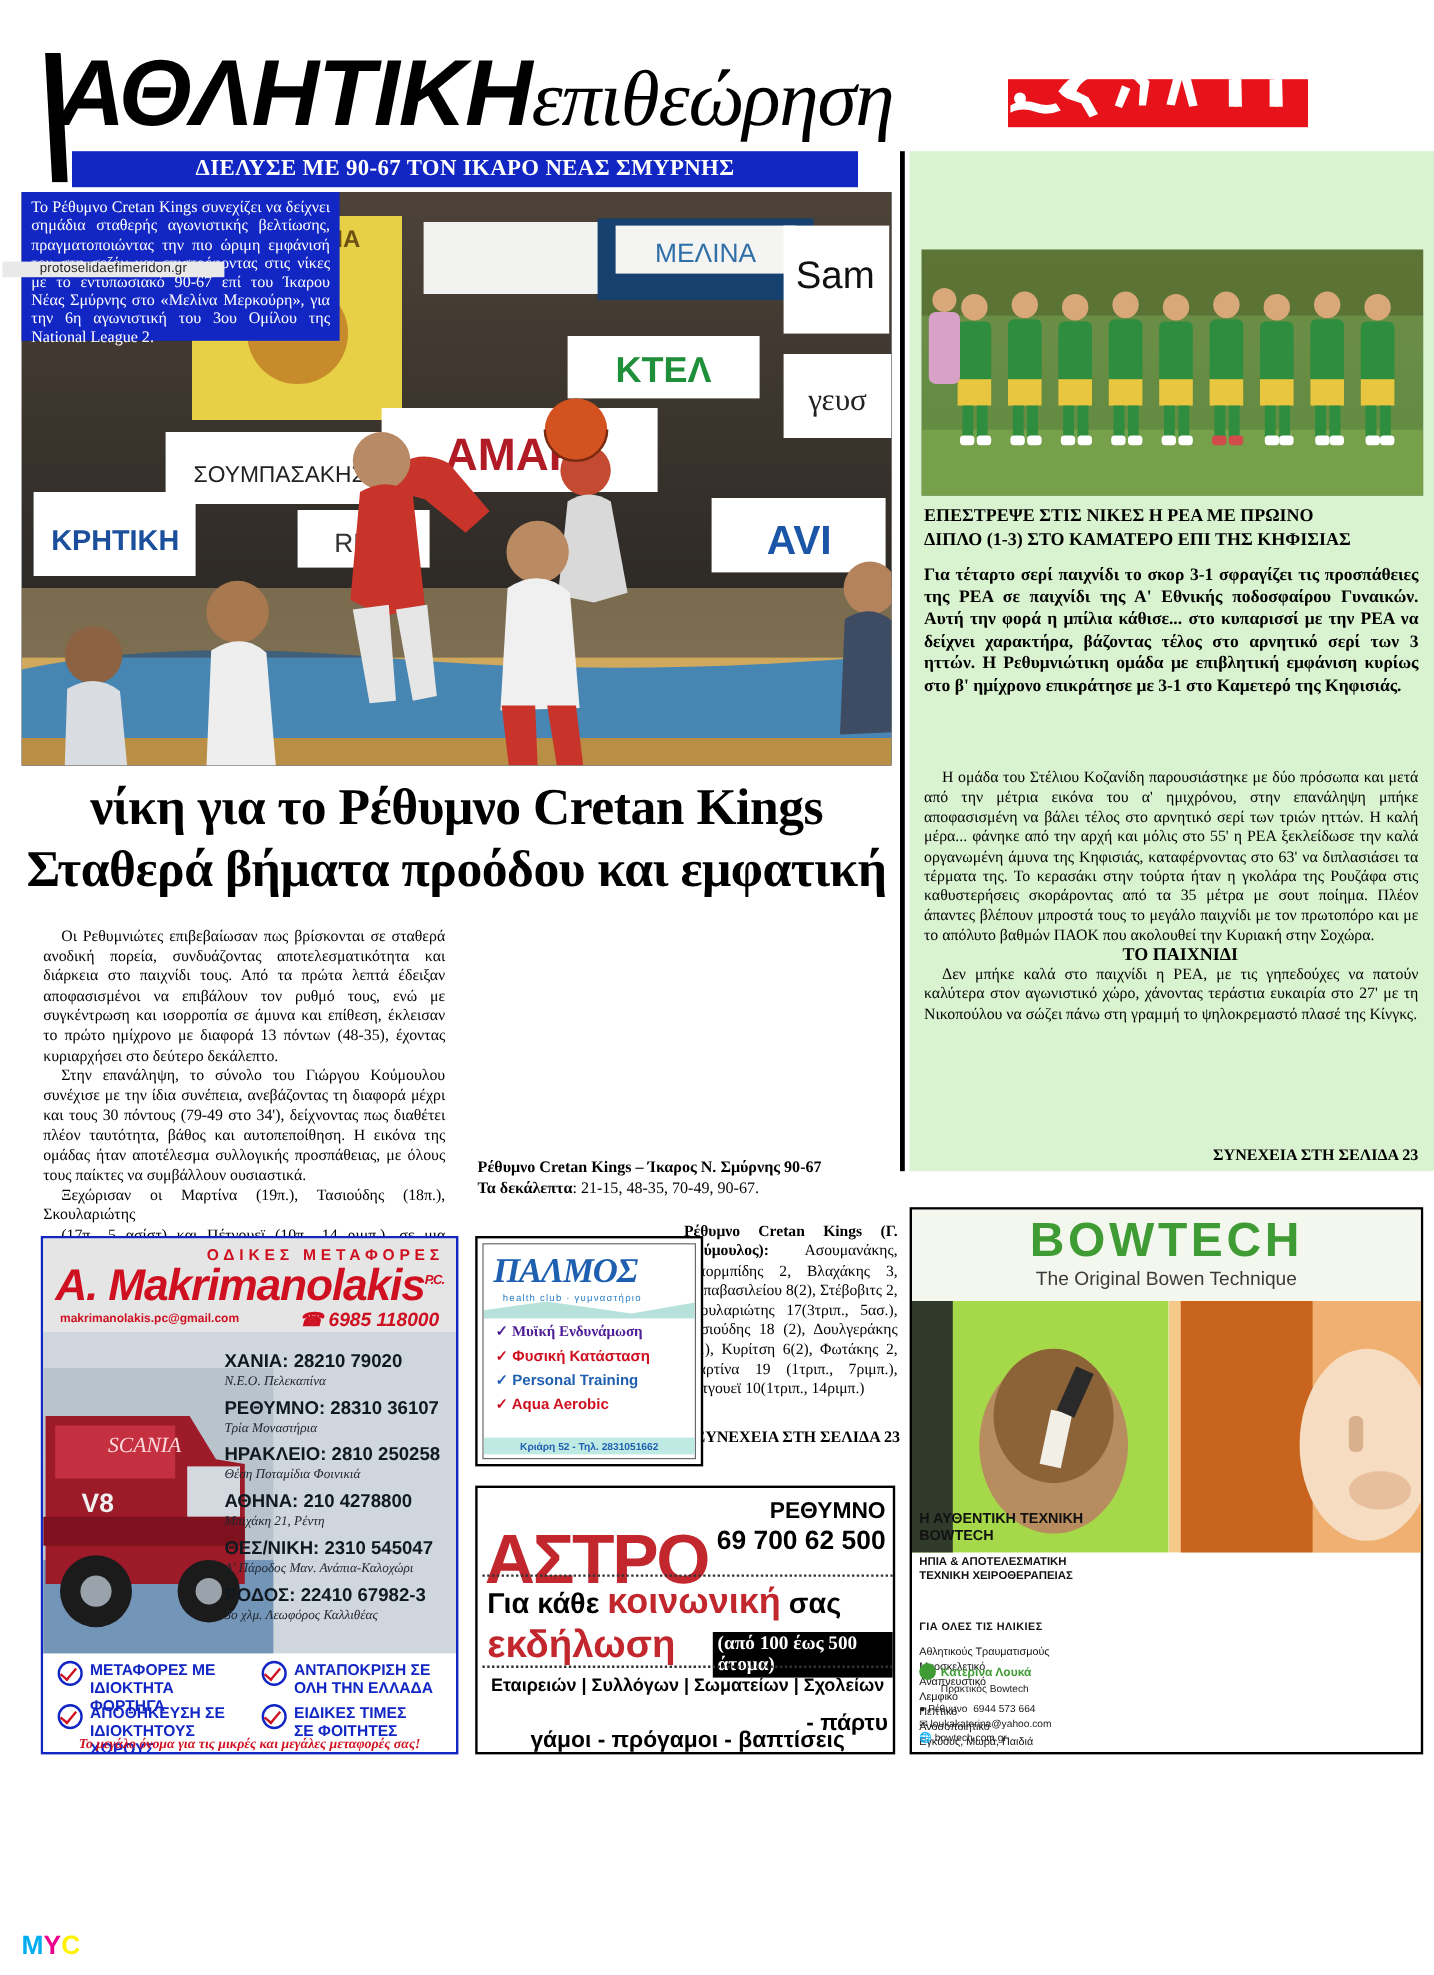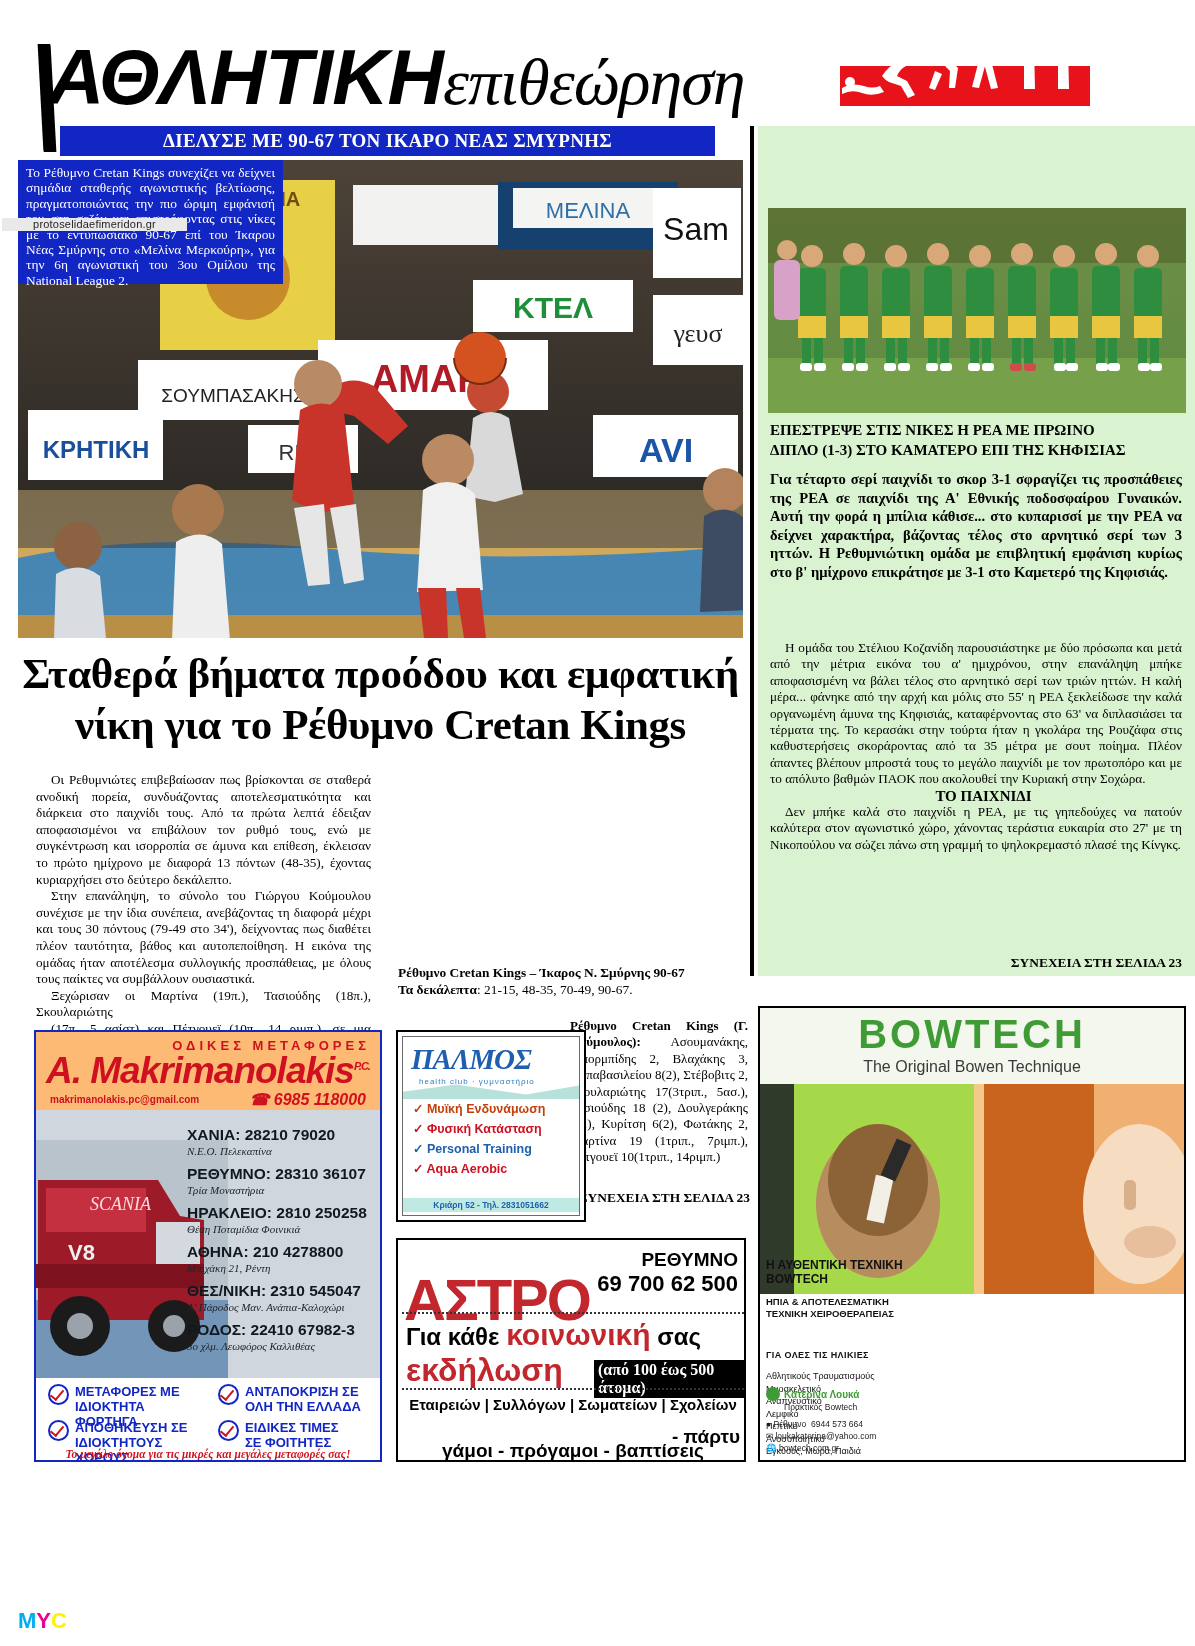--- a/index.html
+++ b/index.html
@@ -125,21 +125,21 @@
   .cont-2{
     position:absolute;left:770px;top:955px;width:412px;text-align:right;
     font-family:"Liberation Serif", serif;font-weight:bold;font-size:13.4px;
   }
 
   
   .ad{position:absolute;box-sizing:border-box;background:#fff;overflow:hidden;}
 
   
   #ad-mak{left:34px;top:1030px;width:348px;height:432px;border:2px solid #1226c4;}
-  .mak-top{position:absolute;left:0;top:0;width:100%;height:78px;background:#fdba74;}
+  .mak-top{position:absolute;left:0;top:0;width:100%;height:78px;background:#e5e5e5;}
   .mak-odikes{
     position:absolute;right:10px;top:6px;
     font-family:"Liberation Sans",sans-serif;font-weight:bold;font-size:13px;
     letter-spacing:4px;color:#cf1020;
   }
   .mak-logo{
     position:absolute;left:10px;top:18px;
     font-family:"Liberation Sans",sans-serif;font-weight:bold;font-style:italic;
     font-size:37px;color:#cf1020;letter-spacing:-1px;
   }
@@ -382,22 +382,22 @@
       </g>
       <circle cx="462" cy="198" r="26" fill="#d4521f"></circle>
       <path d="M436,198 a26,26 0 0 0 52,0" stroke="#7a2a10" stroke-width="2" fill="none"></path>
     </svg>
   </div>
 
   <div class="lede">Το Ρέθυμνο Cretan Kings συνεχίζει να δείχνει σημάδια σταθερής αγωνιστικής βελτίωσης, πραγματοποιώντας την πιο ώριμη εμφάνισή του στη σεζόν και επιστρέφοντας στις νίκες με το εντυπωσιακό 90-67 επί του Ίκαρου Νέας Σμύρνης στο «Μελίνα Μερκούρη», για την 6η αγωνιστική του 3ου Ομίλου της National League 2.</div>
   <div class="watermark">protoselidaefimeridon.gr</div>
 
   <div class="headline">
+    <div>νίκη για το Ρέθυμνο Cretan Kings</div>
     <div>Σταθερά βήματα προόδου και εμφατική</div>
-    <div>νίκη για το Ρέθυμνο Cretan Kings</div>
   </div>
 
   <div class="body-cols">
     <div class="bcol">
       <p>Οι Ρεθυμνιώτες επιβεβαίωσαν πως βρίσκονται σε σταθερά ανοδική πορεία, συνδυάζοντας αποτελεσματικότητα και διάρκεια στο παιχνίδι τους. Από τα πρώτα λεπτά έδειξαν αποφασισμένοι να επιβάλουν τον ρυθμό τους, ενώ με συγκέντρωση και ισορροπία σε άμυνα και επίθεση, έκλεισαν το πρώτο ημίχρονο με διαφορά 13 πόντων (48-35), έχοντας κυριαρχήσει στο δεύτερο δεκάλεπτο.</p>
       <p>Στην επανάληψη, το σύνολο του Γιώργου Κούμουλου συνέχισε με την ίδια συνέπεια, ανεβάζοντας τη διαφορά μέχρι και τους 30 πόντους (79-49 στο 34'), δείχνοντας πως διαθέτει πλέον ταυτότητα, βάθος και αυτοπεποίθηση. Η εικόνα της ομάδας ήταν αποτέλεσμα συλλογικής προσπάθειας, με όλους τους παίκτες να συμβάλλουν ουσιαστικά.</p>
       <p>Ξεχώρισαν οι Μαρτίνα (19π.), Τασιούδης (18π.), Σκουλαριώτης</p>
     </div>
     <div class="bcol">
       <p>(17π., 5 ασίστ) και Πέτγουεϊ (10π., 14 ριμπ.), σε μια ολοκληρωμένη εμφάνιση και στις δύο μεριές του παρκέ σε όλη τη διάρκεια του παιχνιδιού. Και όλα αυτά ενώ απουσιάζει εδώ και καιρό ένας παίκτης που δίνει ενέργεια σε αυτό το κομμάτι, όπως ο Ζουμπουλάκης, αναμένοντας να δώσει ακόμα περισσότερη ποιότητα στην επιστροφή του.</p>
@@ -596,21 +596,21 @@
       <div class="mak-foot">Το μεγάλο όνομα για τις μικρές και μεγάλες μεταφορές σας!</div>
     </div>
   </div>
 
   <div class="ad" id="ad-palmos">
     <div class="pal-inner">
       <div class="pal-wave"></div>
       <div class="pal-logo">ΠΑΛΜΟΣ</div>
       <div class="pal-sub">health club   ·   γυμναστήριο</div>
       <div class="pal-list">
-        <div class="pal-item" style="color:#c2410c;">✓ <span>Μυϊκή Ενδυνάμωση</span></div>
+        <div class="pal-item" style="color:#4c1d95;font-family:Liberation Serif, serif;">✓ <span>Μυϊκή Ενδυνάμωση</span></div>
         <div class="pal-item" style="color:#cf1020;">✓ <span>Φυσική Κατάσταση</span></div>
         <div class="pal-item" style="color:#1f5fb0;">✓ <span>Personal Training</span></div>
         <div class="pal-item" style="color:#cf1020;">✓ <span>Aqua Aerobic</span></div>
       </div>
       <div class="pal-foot">Κριάρη 52  -  Τηλ. 2831051662</div>
     </div>
   </div>
 
   <div class="ad" id="ad-astro">
     <div class="astro-word">ΑΣΤΡΟ</div>

